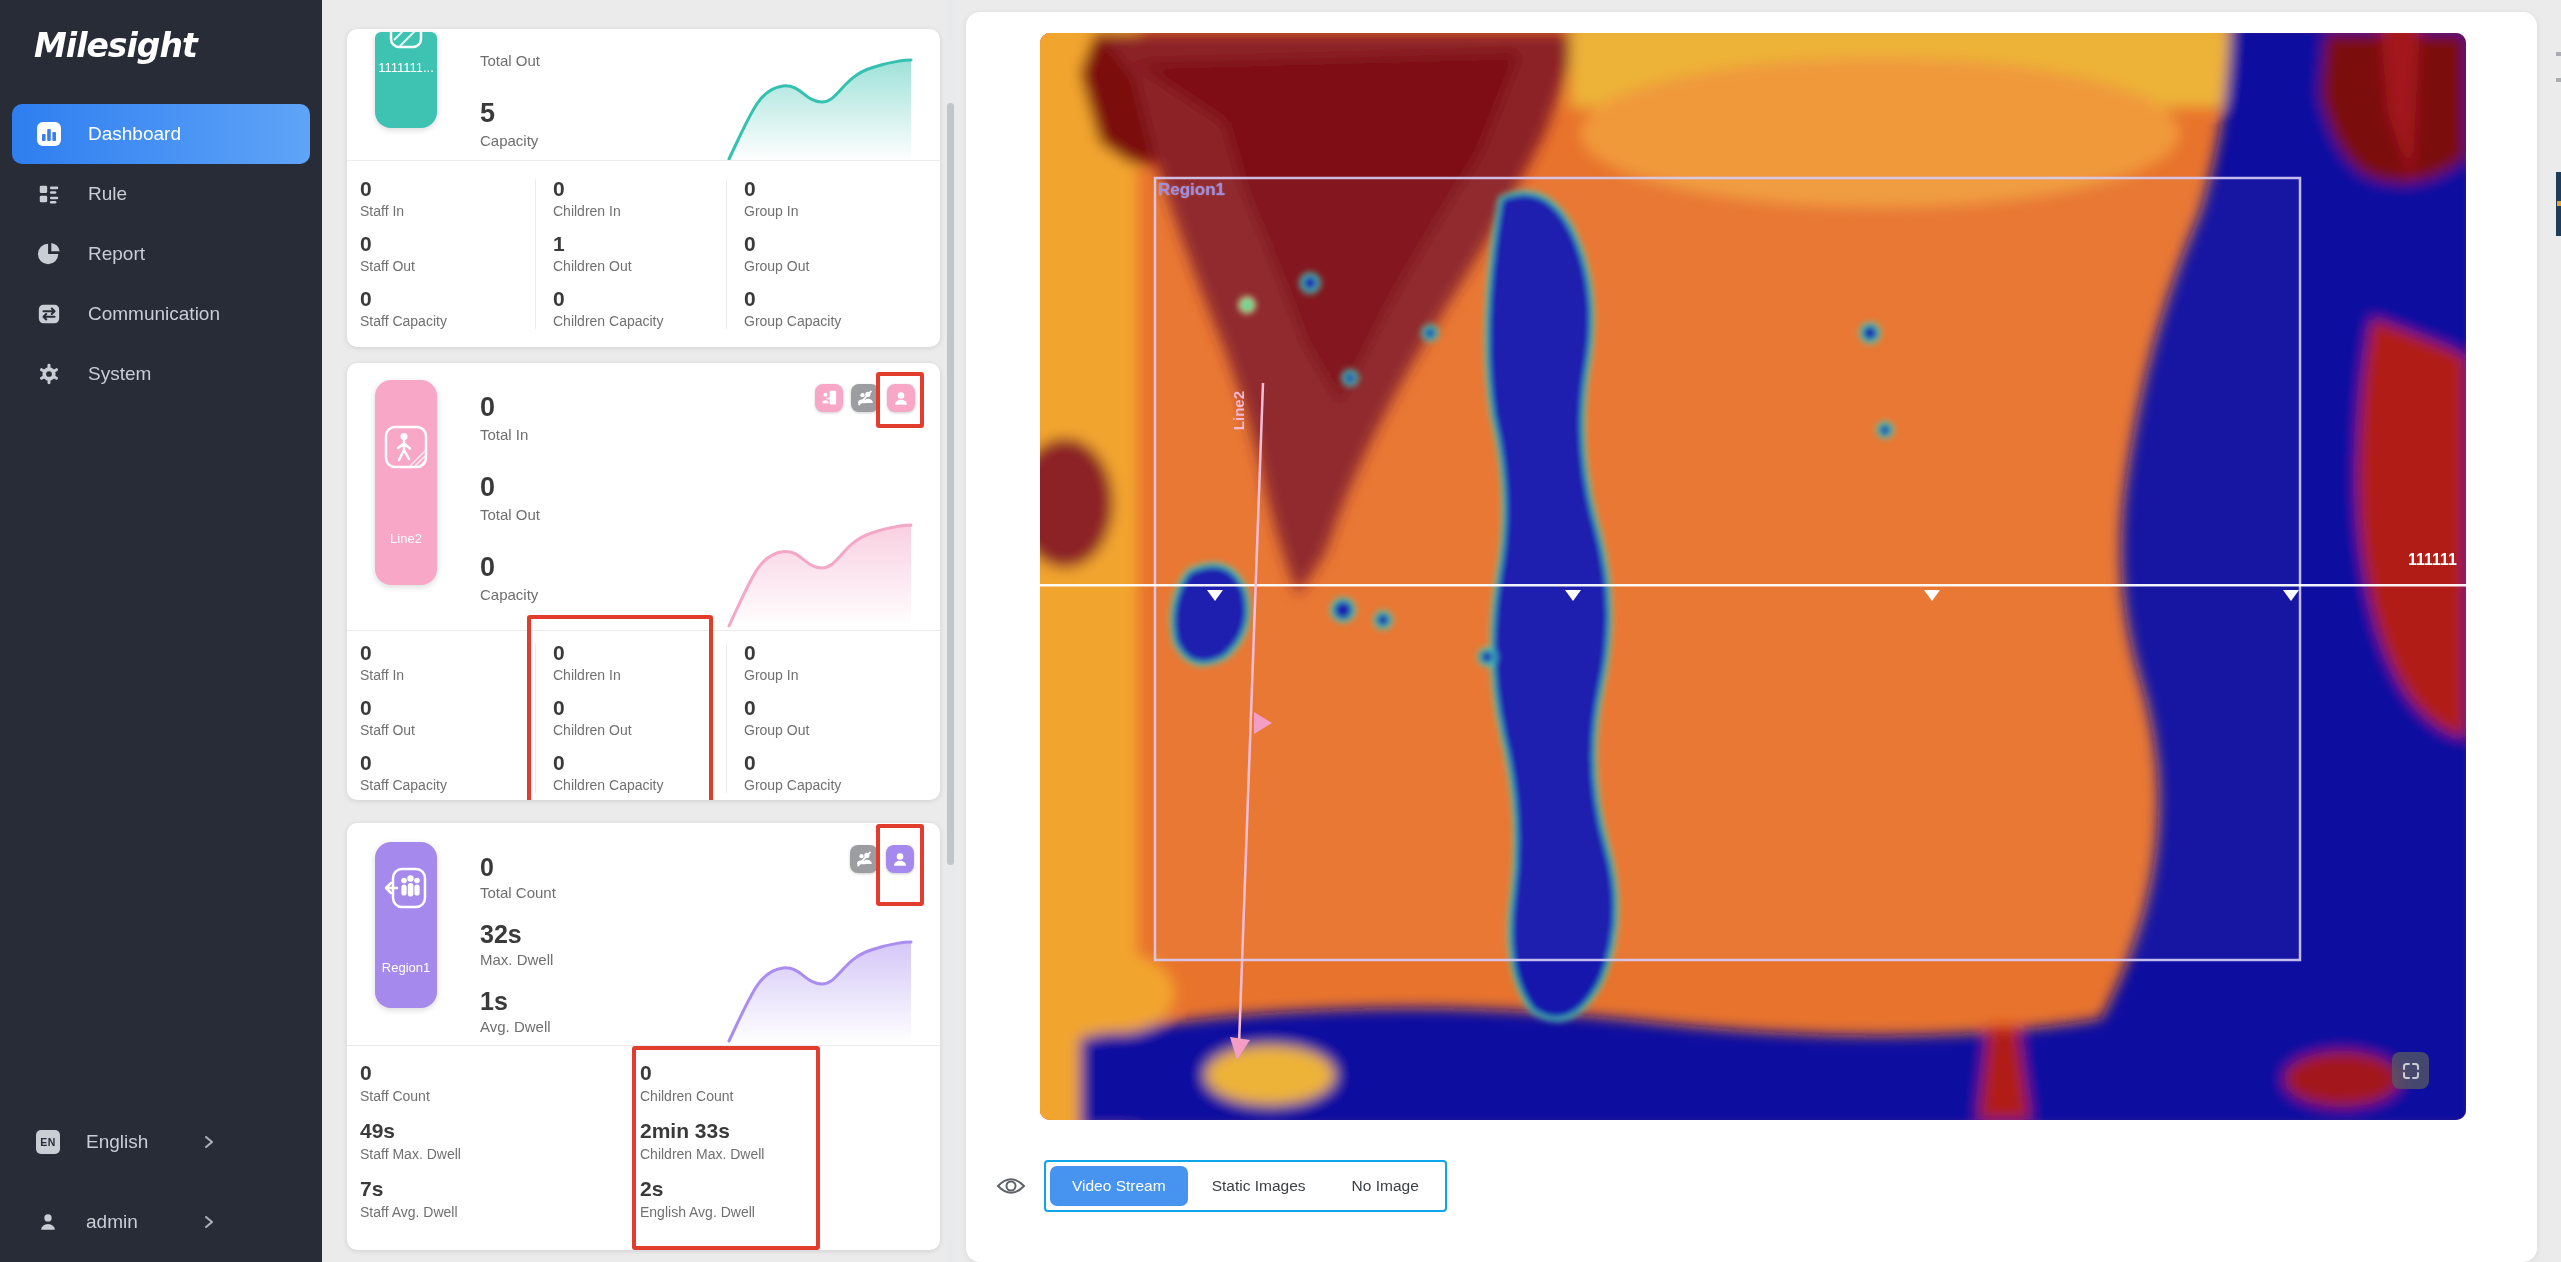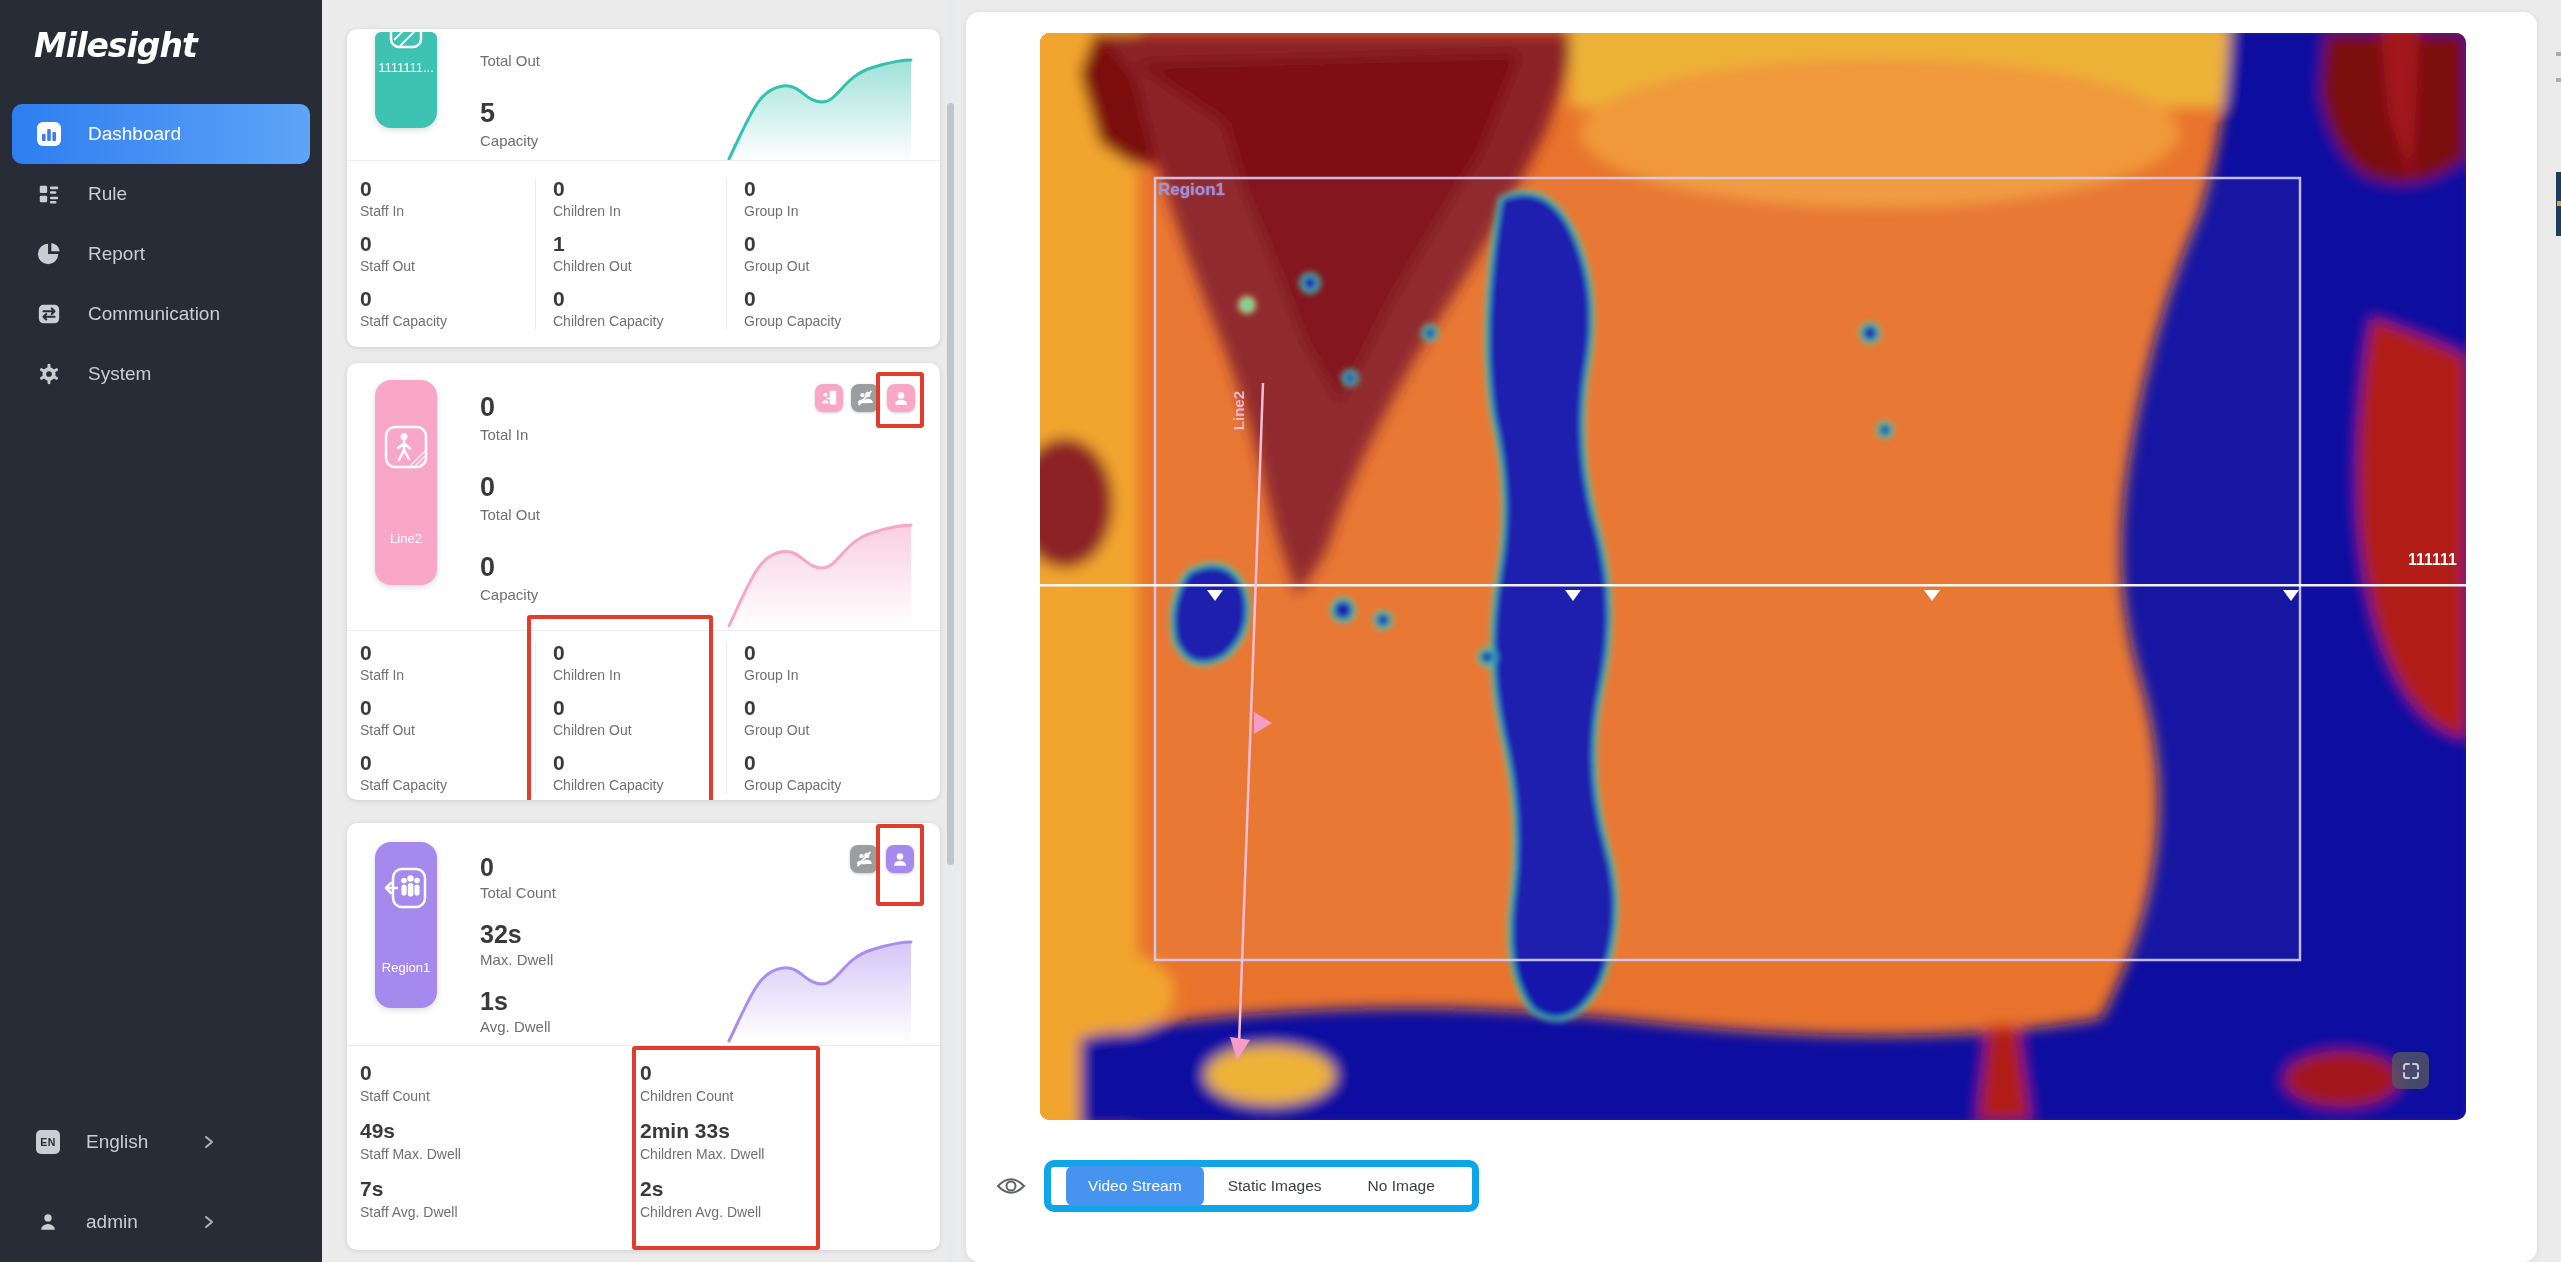--- a/index.html
+++ b/index.html
@@ -94,21 +94,21 @@
   .viewer{position:absolute;left:74px;top:21px;width:1426px;height:1087px;border-radius:10px;overflow:hidden;background:#e8732c;}
   .viewer svg.layer{position:absolute;left:0;top:0;width:100%;height:100%;display:block;}
   .lbl{position:absolute;font-weight:bold;pointer-events:none;}
   .lbl.region1{left:118px;top:147px;color:#9d8fe4;font-size:17px;text-shadow:0 0 2px rgba(255,255,255,.35);}
   .lbl.line2{left:190px;top:358px;color:#f5b8d6;font-size:15px;writing-mode:vertical-rl;transform:rotate(180deg);}
   .lbl.lineid{left:1305px;top:518px;width:112px;text-align:right;color:#fff;font-size:16px;}
   .fullscreen-btn{position:absolute;left:1352px;top:1019px;width:37px;height:37px;background:rgba(85,90,96,.78);border-radius:8px;display:flex;align-items:center;justify-content:center;cursor:pointer;}
 
   .viewbar{position:absolute;left:30px;top:1148px;display:flex;align-items:center;gap:18px;}
   .eye{display:flex;cursor:pointer;}
-  .segmented{display:flex;align-items:center;background:#fff;border:7px solid #0ea5e9;border-radius:10px;padding:15px;height:52px;box-sizing:border-box;gap:2px;}
+  .segmented{display:flex;align-items:center;background:#fff;border:2px solid #0ea5e9;border-radius:4px;padding:4px;height:52px;box-sizing:border-box;gap:2px;}
   .seg{border:none;background:transparent;font-size:15.5px;color:#3d4043;padding:0 22px;height:40px;border-radius:7px;font-family:inherit;cursor:pointer;white-space:nowrap;}
   .seg.active{background:#4693f0;color:#fff;}
 
   
   .edge-scrollbar{position:absolute;right:0;top:0;width:6px;height:100%;}
   .edge-scrollbar .mk{position:absolute;right:0;width:5px;}
   .edge-scrollbar .m1{top:52px;height:4px;background:#a9adb3;}
   .edge-scrollbar .m2{top:78px;height:4px;background:#a9adb3;}
   .edge-scrollbar .thumbd{top:172px;height:64px;background:#1d3d58;}
   .edge-scrollbar .morange{top:201px;height:5px;width:4px;background:#e2a23c;}
@@ -470,21 +470,21 @@
         <div class="stat">
             <div class="sv">0</div>
             <div class="sl">Children Count</div>
           </div>
         <div class="stat">
             <div class="sv">2min 33s</div>
             <div class="sl">Children Max. Dwell</div>
           </div>
         <div class="stat">
             <div class="sv">2s</div>
-            <div class="sl">Children Avg. Dwell</div>
+            <div class="sl">English Avg. Dwell</div>
           </div>
       </div>
     </div>
     <div class="red-frame frame-col"></div>
   </section>
 
   <div class="col-scrollbar">
       <div class="thumb"></div>
     </div>
 

